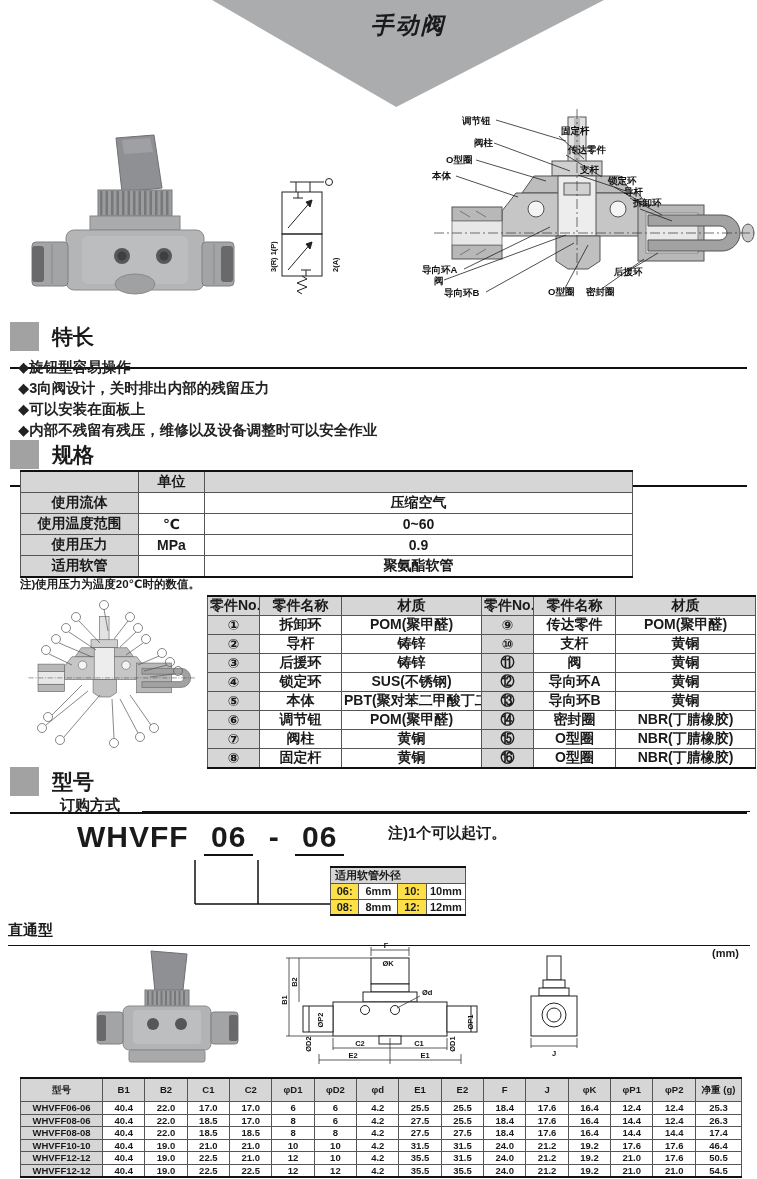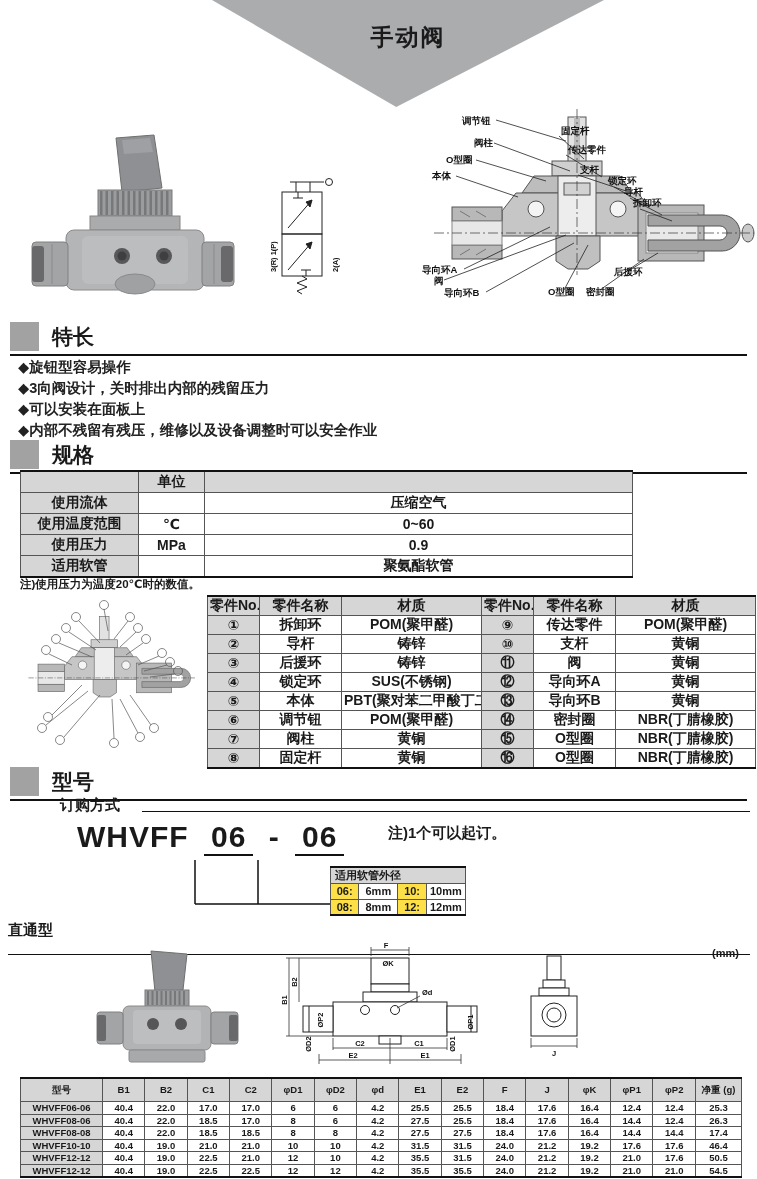--- a/index.html
+++ b/index.html
@@ -1,27 +1,27 @@
 <!DOCTYPE html>
 <html><head>
 <meta charset="utf-8">
 <style>
   html,body{margin:0;padding:0;background:#fff;}
   #page{position:relative;width:757px;height:1179px;background:#fff;overflow:hidden;
         font-family:"Liberation Sans","DejaVu Sans",sans-serif;color:#1a1a1a;}
   
   .banner-shape{position:absolute;left:212px;top:0;width:392px;height:107px;
       background:#aaacae;clip-path:polygon(0 0,100% 0,47% 100%);}
-  .banner-text{position:absolute;left:210px;top:16px;width:396px;text-align:center;}
+  .banner-text{position:absolute;left:210px;top:4px;width:396px;text-align:center;font-style:italic;}
   .banner-sub{font-size:23px;font-weight:bold;margin-top:6px;letter-spacing:2px;}
   .banner-main{font-size:45px;font-weight:bold;letter-spacing:1px;line-height:1.0;
       text-shadow:2px 0 0 #fff,-2px 0 0 #fff,0 2px 0 #fff,0 -2px 0 #fff;}
   
   .sec-head{position:absolute;left:10px;width:737px;border-bottom:2.5px solid #111;
-      padding-bottom:3px;display:flex;align-items:flex-end;}
+      padding-bottom:16px;display:flex;align-items:flex-end;}
   .sq{width:29px;height:29px;background:#a2a2a2;display:inline-block;}
   .sec-title{font-size:21px;font-weight:bold;margin-left:13px;line-height:29px;}
   
   .features{position:absolute;left:18px;top:357px;list-style:none;margin:0;padding:0;}
   .features li{font-size:14.5px;font-weight:bold;line-height:21px;color:#222;}
   
   table{border-collapse:collapse;table-layout:fixed;border-radius:18px;}
   td,th{border:1px solid #555;text-align:center;font-weight:bold;color:#1a1a1a;
       overflow:hidden;white-space:nowrap;padding:0 2px;}
   tr.hdr td{background:#d6d6d6;}
@@ -40,21 +40,21 @@
   .order-line{position:absolute;left:142px;top:811px;width:608px;border-top:1.5px solid #111;}
   .code-row{position:absolute;left:77px;top:820px;font-size:30px;font-weight:bold;letter-spacing:1px;}
   .code-num{border-bottom:2.5px solid #111;padding:0 7px;margin:0 6px;display:inline-block;}
   .order-note{position:absolute;left:388px;top:824px;font-size:15px;font-weight:bold;}
   .tube{position:absolute;left:330px;top:866px;width:136px;font-size:11px;}
   .tube td{height:14.5px;margin-top:45px;}
   .tube .ttl td{background:#d6d6d6;text-align:left;padding-left:4px;}
   .tube tbody td:nth-child(1),.tube tbody td:nth-child(3){background:#fde047;}
   
   .sub-head{position:absolute;left:8px;top:921px;width:742px;font-size:15px;font-weight:bold;
-      border-bottom:1.5px solid #111;padding-bottom:14px;}
+      border-bottom:1.5px solid #111;padding-bottom:5px;}
   .mm{position:absolute;left:712px;top:947px;font-size:11px;font-weight:bold;}
   
   .dims{position:absolute;left:20px;top:1077px;width:722px;font-size:9.5px;}
   .dims td{height:11.5px;padding:0 1px;}
   .dims tr.hdr td{height:22px;white-space:normal;line-height:1.05;}
   .dims tbody td:first-child{background:#d6d6d6;}
   svg{position:absolute;}
   svg text{font-family:"Liberation Sans","DejaVu Sans",sans-serif;font-weight:bold;fill:#111;}
   .lead{stroke:#222;stroke-width:0.8;}
   .dimln{stroke:#333;stroke-width:0.8;fill:none;}

